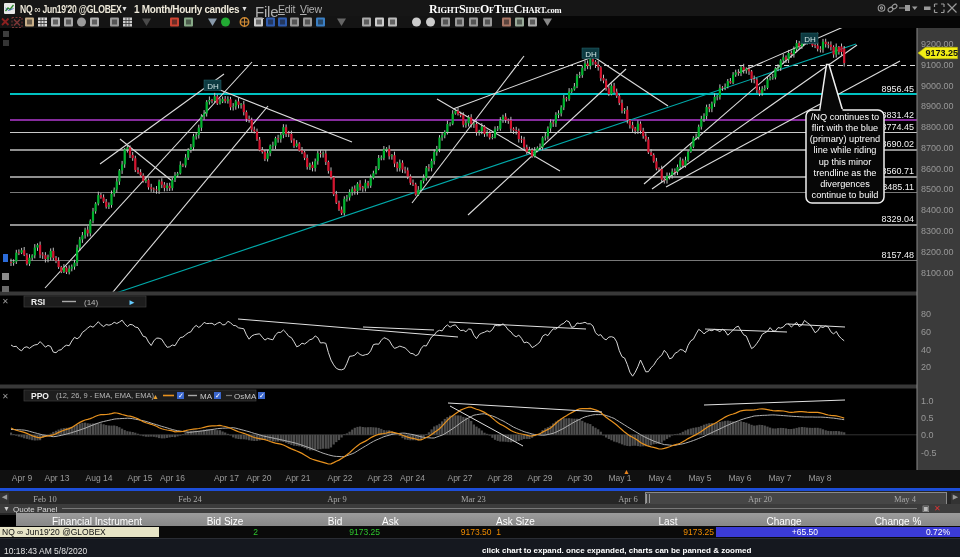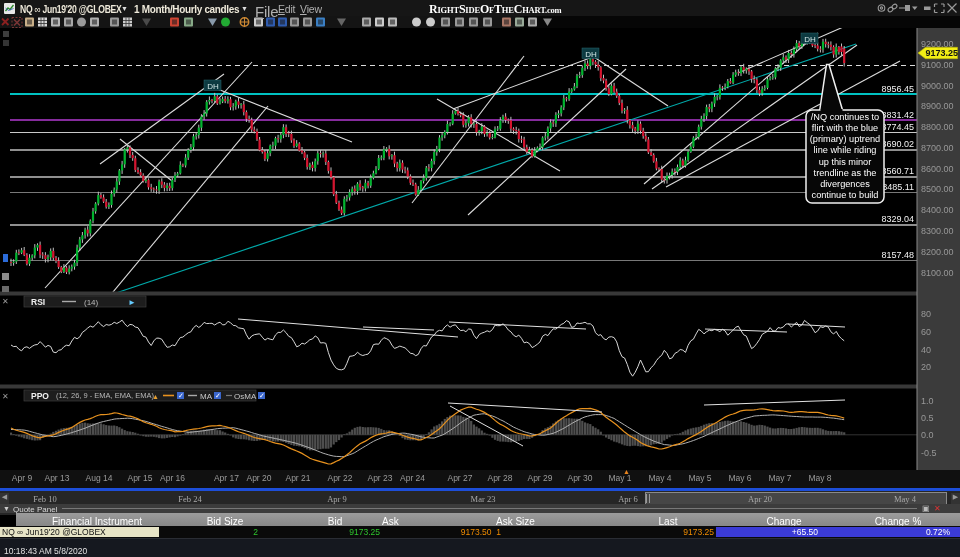--- a/index.html
+++ b/index.html
@@ -1203,21 +1203,21 @@
 <div class="abs" style="left:0;top:488px;width:960px;height:27px;background:#262626;border-top:3px solid #1d4ed8">
 <div class="abs" style="left:645px;top:1px;width:302px;height:13px;background:#464646;border:1px solid #8a8a8a"></div>
 <div class="abs" style="left:646px;top:3px;width:1px;height:9px;background:#999"></div>
 <div class="abs" style="left:649px;top:3px;width:1px;height:9px;background:#999"></div>
 <div class="abs" style="left:0;top:2px;width:9px;height:12px;background:#333;color:#999;font-size:7px;text-align:center">◀</div>
 <div class="abs" style="left:951px;top:2px;width:9px;height:12px;background:#333;color:#999;font-size:7px;text-align:center">▶</div>
 <div style="position:absolute;left:0;top:0;width:960px;height:16px;font-family:'Liberation Serif',serif;font-size:8.5px;color:#a8a8a8">
       <span style="position:absolute;left:23px;top:3px;width:44px;text-align:center">Feb 10</span>
       <span style="position:absolute;left:168px;top:3px;width:44px;text-align:center">Feb 24</span>
       <span style="position:absolute;left:315px;top:3px;width:44px;text-align:center">Apr 9</span>
-      <span style="position:absolute;left:461px;top:3px;width:44px;text-align:center">Mar 23</span>
+      <span style="position:absolute;left:461px;top:3px;width:44px;">Mar 23</span>
       <span style="position:absolute;left:606px;top:3px;width:44px;text-align:center">Apr 6</span>
       <span style="position:absolute;left:738px;top:3px;width:44px;text-align:center">Apr 20</span>
       <span style="position:absolute;left:883px;top:3px;width:44px;text-align:center">May 4</span>
     </div>
 </div>
 <div class="abs" style="left:0;top:504px;width:960px;height:9px;background:#3c3c3c;color:#d8d8d8;font-size:8px">
 <span class="abs" style="left:3px;top:1px;font-size:7px;color:#ccc">▼</span>
 <span class="abs" style="left:13px;top:0.5px">Quote Panel</span>
 <div class="abs" style="left:62px;top:4px;width:855px;height:1px;background:#777"></div>
 <span class="abs" style="left:922px;top:0px;color:#bbb">▣</span>
@@ -1238,12 +1238,13 @@
 <span class="abs" style="left:160px;top:1px;width:98px;text-align:right;color:#2dc52d;line-height:10px">2</span>
 <span class="abs" style="left:262px;top:1px;width:118px;text-align:right;color:#2dc52d;line-height:10px">9173.25</span>
 <span class="abs" style="left:383px;top:1px;width:118px;text-align:right;color:#f08c00;line-height:10px">9173.50&nbsp; 1</span>
 <span class="abs" style="left:596px;top:1px;width:118px;text-align:right;color:#f08c00;line-height:10px">9173.25</span>
 <div class="abs" style="left:716px;top:1px;width:244px;height:10px;background:#3b3bd6"></div>
 <span class="abs" style="left:700px;top:1px;width:118px;text-align:right;color:#fff;line-height:10px">+65.50</span>
 <span class="abs" style="left:832px;top:1px;width:118px;text-align:right;color:#fff;line-height:10px">0.72%</span>
 </div>
 <div class="abs" style="left:0;top:538px;width:960px;height:19px;background:#15181f;border-top:1px solid #2a2d34">
 <span class="abs" style="left:4px;top:7px;font-size:8.5px;color:#e0e0e0">10:18:43 AM 5/8/2020</span>
+<span class="abs" style="left:482px;top:7px;font-size:8px;font-weight:bold;color:#fff">click chart to expand. once expanded, charts can be panned &amp; zoomed</span>
 </div>
 </body></html>

